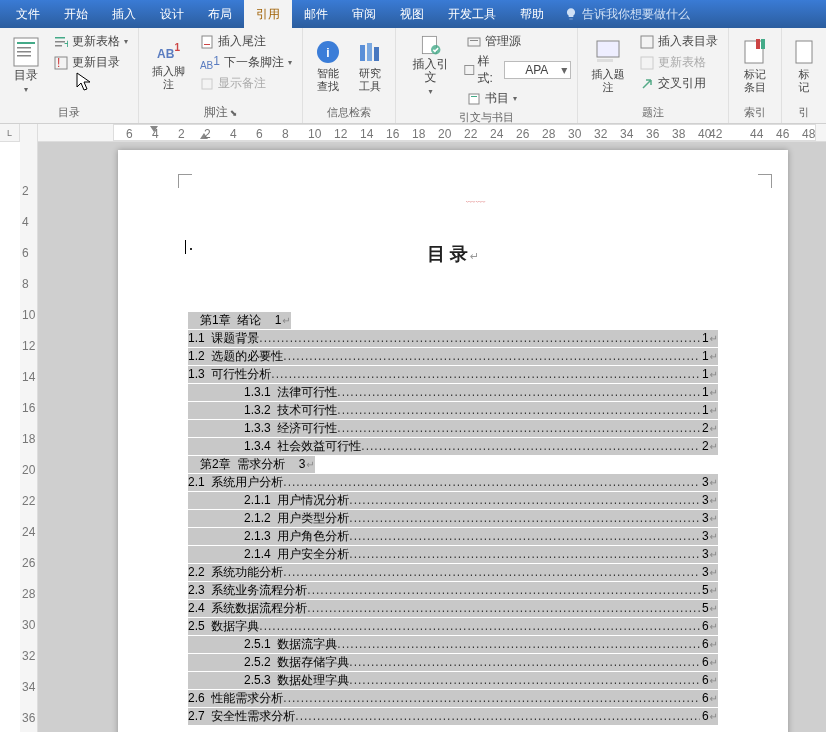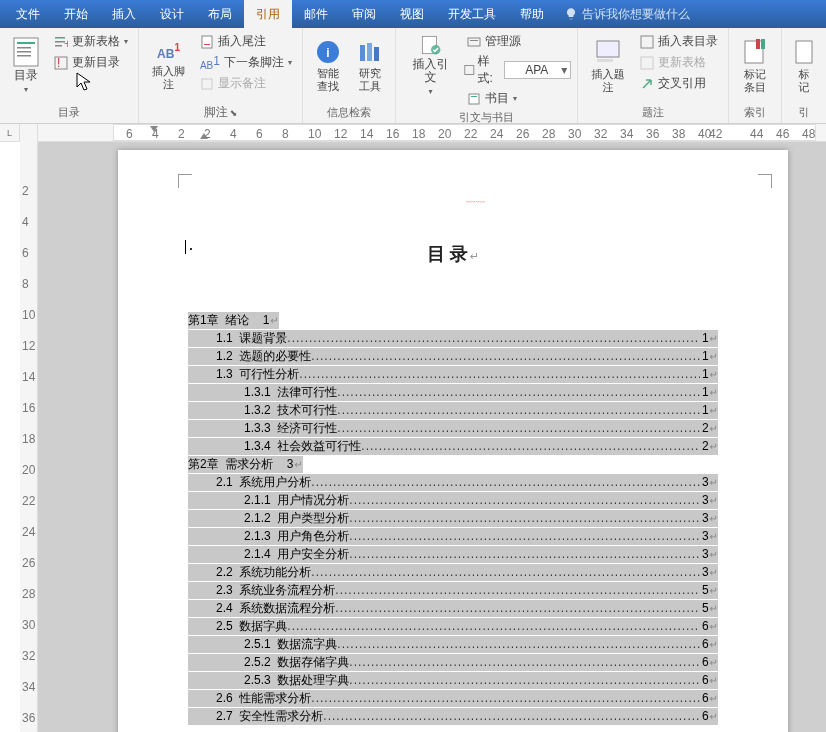--- a/index.html
+++ b/index.html
@@ -35,22 +35,22 @@
 .corner.tl{top:24px;left:60px;border-right:none;border-bottom:none}
 .corner.tr{top:24px;right:16px;border-left:none;border-bottom:none}
 .doc-title{text-align:center;font-size:18px;font-weight:bold;color:#222;margin-top:92px;font-family:"SimSun",serif}
 .doc-title::after{content:"↵";font-size:11px;color:#999;font-weight:normal;margin-left:2px}
 .toc{margin:46px 70px 0 70px;font-family:"SimSun",serif}
 .toc-line{background:#c8c8c8;margin-bottom:0;display:flex;align-items:baseline;border-bottom:1px solid #fff;font-size:13px;white-space:nowrap;color:#000}
 .toc-line .txt{flex:0 0 auto}
 .toc-line .dots{flex:1;overflow:hidden;letter-spacing:1px;color:#333}
 .toc-line .pg{flex:0 0 auto;padding-left:2px}
 .toc-line .ret{color:#888;font-size:10px;margin-left:1px}
-.l1{padding-left:0}
-.l2{padding-left:28px}
+.l1{padding-left:12px}
+.l2{}
 .l3{padding-left:56px}
 .squig{position:absolute;left:348px;top:42px;font-size:10px;color:#c33}
 .cursor{position:absolute;left:67px;top:90px;width:1px;height:14px;background:#000}
 .dot{position:absolute;left:70px;top:88px;font-size:18px}
 .corner-l{position:absolute;left:0;top:0;width:20px;height:18px;background:#f5f5f5;border-right:1px solid #ddd;border-bottom:1px solid #ddd;font-size:9px;color:#777;display:flex;align-items:center;justify-content:center}
 .mousecur{position:absolute;left:76px;top:72px;z-index:100;pointer-events:none}
 svg{display:block}
 </style>
 </head>
 <body>

